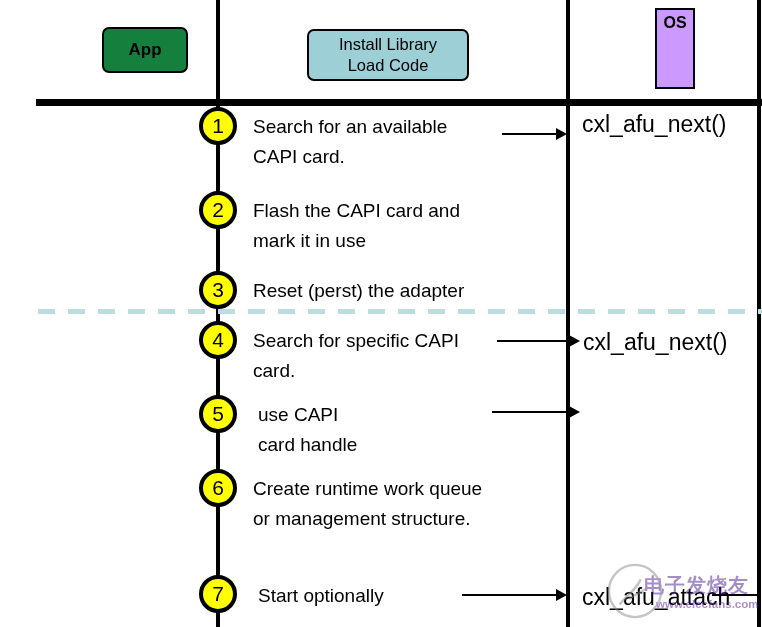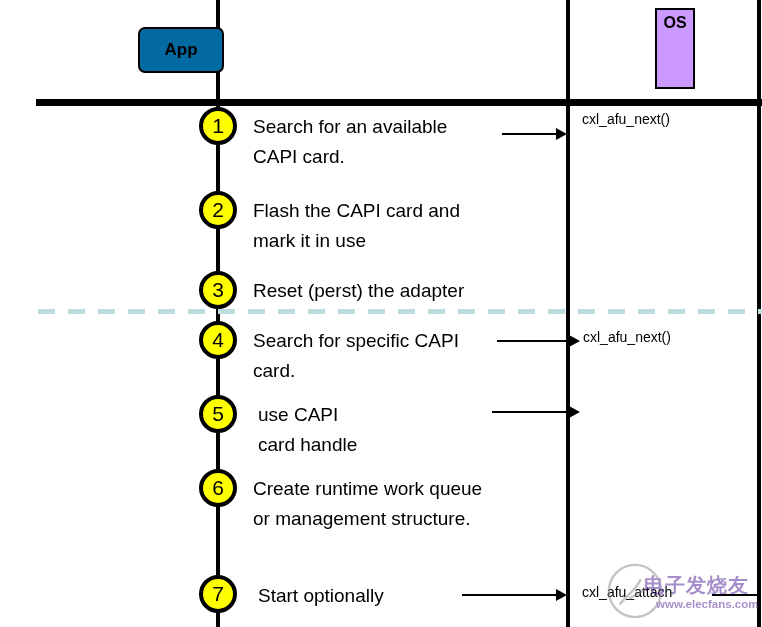--- a/index.html
+++ b/index.html
@@ -7,35 +7,35 @@
     position:relative;width:762px;height:627px;background:#ffffff;
     font-family:"Liberation Sans","DejaVu Sans",sans-serif;color:#000;
     overflow:hidden;
   }
   .lifeline{position:absolute;top:0;height:627px;width:4px;background:#000;}
   .topbar{position:absolute;left:36px;top:99px;width:726px;height:7px;background:#000;}
   .hdr-box{
     position:absolute;border:2px solid #000;display:flex;align-items:center;
     justify-content:center;text-align:center;box-sizing:border-box;
   }
-  .app-box{left:102px;top:27px;width:86px;height:46px;background:#0369a1;border-radius:7px;font-weight:bold;font-size:17px;margin-left:36px;}
+  .app-box{left:102px;top:27px;width:86px;height:46px;background:#15803d;border-radius:7px;font-weight:bold;font-size:17px;}
   .lib-box{left:307px;top:29px;width:162px;height:52px;background:#9CCFD6;border-radius:7px;font-size:16.5px;line-height:21px;white-space:pre-line;}
   .os-box{left:655px;top:8px;width:40px;height:81px;background:#CC99FF;border:2px solid #000;align-items:flex-start;font-weight:bold;font-size:16px;padding-top:4px;}
   .dashed{
     position:absolute;left:38px;top:309px;width:724px;height:5px;
     background:repeating-linear-gradient(90deg,#BCDCDE 0 17px,transparent 17px 30px);
     z-index:1;
   }
   .circle{
     position:absolute;left:199px;width:30px;height:30px;border-radius:50%;
     background:#FFFF00;border:4px solid #000;display:flex;align-items:center;
     justify-content:center;font-size:21px;z-index:2;
   }
   .step-text{position:absolute;font-size:19px;line-height:30px;white-space:pre-line;z-index:2;}
-  .call-text{position:absolute;font-size:14px;white-space:pre-line;z-index:2;}
+  .call-text{position:absolute;font-size:23px;white-space:pre-line;z-index:2;}
   .small-note{position:absolute;font-size:13.5px;line-height:18.5px;white-space:pre-line;z-index:2;}
   .arrow{position:absolute;height:2px;background:#000;z-index:2;}
   .arrow.head::after{
     content:'';position:absolute;right:-11px;top:-5px;width:0;height:0;
     border-left:11px solid #000;border-top:6px solid transparent;border-bottom:6px solid transparent;
   }
   .plainline{position:absolute;height:2px;background:#000;z-index:2;}
   .watermark{position:absolute;left:596px;top:560px;width:166px;height:67px;opacity:0.5;z-index:3;color:#4c1d95;}
   .wm-circle{position:absolute;left:10px;top:2px;width:58px;height:58px;}
   .wm-cn{position:absolute;left:48px;top:12px;font-size:20px;font-weight:bold;letter-spacing:1px;}
@@ -47,20 +47,24 @@
 <div id="canvas">
 
   <div class="lifeline" style="left:216px;"></div>
   <div class="lifeline" style="left:566px;"></div>
   <div class="lifeline" style="left:757px;"></div>
 
   <div class="topbar"></div>
 
   <div class="hdr-box app-box">
     <span>App</span>
+  </div>
+  <div class="hdr-box lib-box">
+    <span style="white-space:pre-line;">Install Library
+Load Code</span>
   </div>
   <div class="hdr-box os-box">
     <span>OS</span>
   </div>
 
   <div class="dashed"></div>
 
   <div class="circle" style="top:107px;">
       <span>1</span>
     </div>

